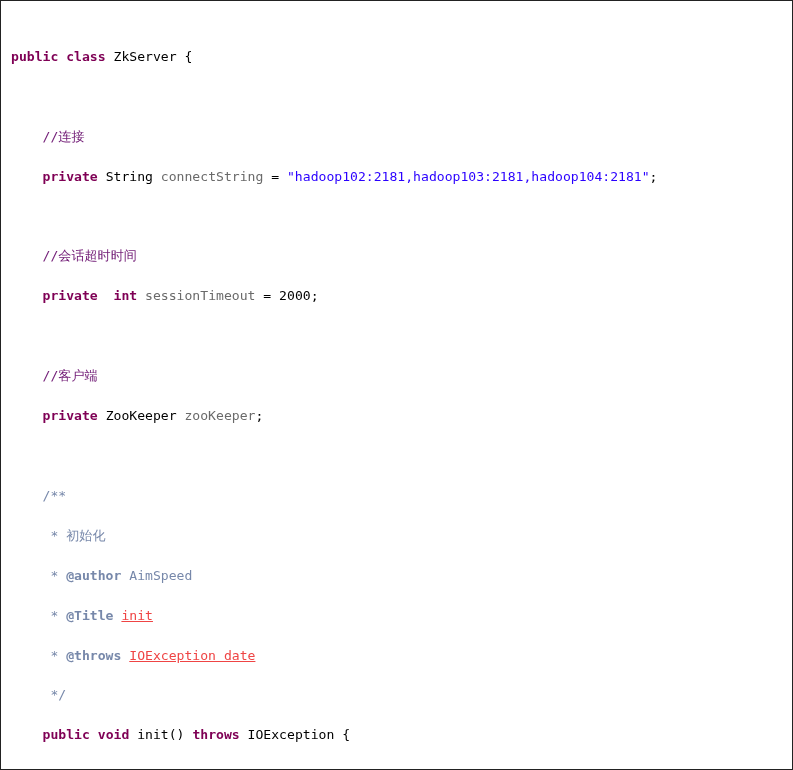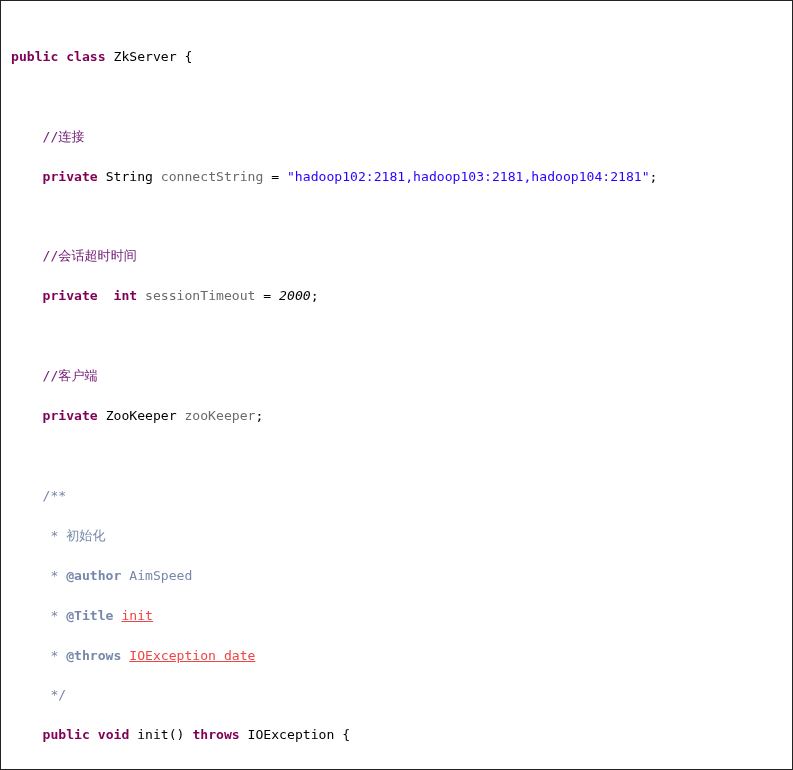--- a/index.html
+++ b/index.html
@@ -31,21 +31,21 @@
     padding-left: 6px;
   }
   .ln { display: block; min-height: 19.95px; }
 
   
   .kw   { color: #7f0055; font-weight: bold; }          
   .plain{ color: #000000; }                              
   .type { color: #000000; }                              
   .ident{ color: #6a6a6a; }                              
   .str  { color: #2a00ff; }                              
-  .num  { color: #000000; font-style: italic; }                              
+  .num  { color: #000000; }                              
   .cmt  { color: #701a75; }                              
   .doc  { color: #7788aa; }                              
   .doctag { color: #7788aa; font-weight: bold; }         
   .doclink { color: #ef4444; text-decoration: underline; }      
 </style>
 </head>
 <body>
 
 <div id="code-frame">
   <div id="code-block">

